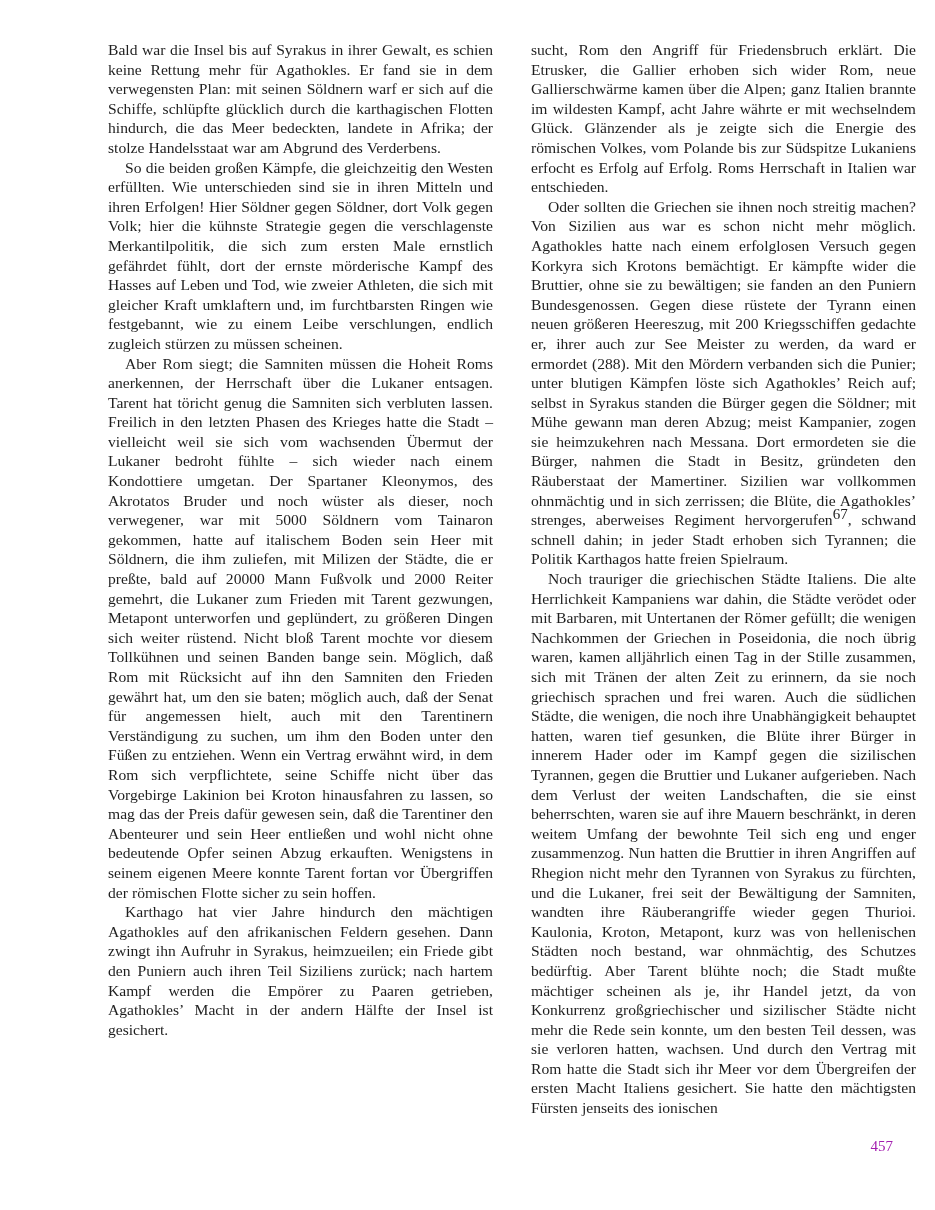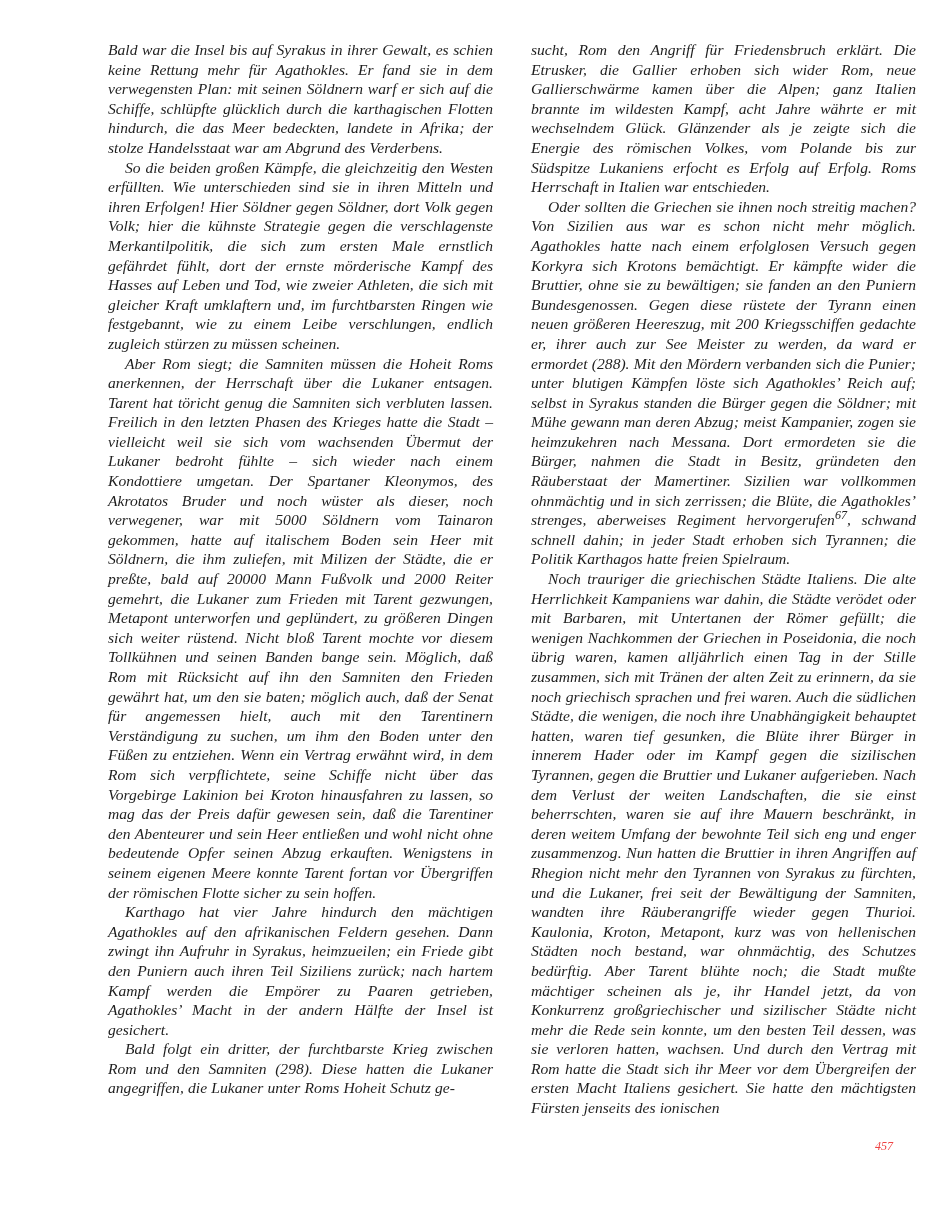--- a/index.html
+++ b/index.html
@@ -11,66 +11,64 @@
     width: 935px;
     height: 1210px;
     position: relative;
     overflow: hidden;
   }
   .page {
     position: absolute;
     inset: 0;
     font-family: "Liberation Serif", "DejaVu Serif", serif;
     color: #1e1e1e;
-    font-style: italic;
   }
   .col {
     position: absolute;
     top: 40px;
     width: 385px;
     text-align: justify;
     font-size: 15.6px;
     line-height: 19.6px;
     hyphens: auto;
     -webkit-hyphens: auto;
     word-spacing: 0.02em;
   }
   .col-left  { left: 108px; }
   .col-right { left: 531px; }
   p.para {
     margin: 0;
     padding: 0;
   }
   p.indent { text-indent: 17px; }
   sup.fn {
-    font-size: 12px;
+    font-size: 15px;
     line-height: 0;
     vertical-align: super;
     margin-top: 38px;
   }
   .page-number {
     position: absolute;
     top: 1139px;
     right: 42px;
-    font-size: 12px;
+    font-size: 15px;
     line-height: 14px;
-    color: #ef4444;
+    color: #a21caf;
   }
 </style>
 </head>
 <body>
 
 <div class="page">
 
   <div class="col col-left">
     <p class="para">Bald war die Insel bis auf Syrakus in ihrer Gewalt, es schien keine Rettung mehr für Agathokles. Er fand sie in dem verwegensten Plan: mit seinen Söldnern warf er sich auf die Schiffe, schlüpfte glücklich durch die karthagischen Flotten hindurch, die das Meer bedeckten, landete in Afrika; der stolze Handelsstaat war am Abgrund des Verderbens.</p>
     <p class="para indent">So die beiden großen Kämpfe, die gleichzeitig den Westen erfüllten. Wie unterschieden sind sie in ihren Mitteln und ihren Erfolgen! Hier Söldner gegen Söldner, dort Volk gegen Volk; hier die kühnste Strategie gegen die verschlagenste Merkantilpolitik, die sich zum ersten Male ernstlich gefährdet fühlt, dort der ernste mörderische Kampf des Hasses auf Leben und Tod, wie zweier Athleten, die sich mit gleicher Kraft umklaftern und, im furchtbarsten Ringen wie festgebannt, wie zu einem Leibe verschlungen, endlich zugleich stürzen zu müssen scheinen.</p>
     <p class="para indent">Aber Rom siegt; die Samniten müssen die Hoheit Roms anerkennen, der Herrschaft über die Lukaner entsagen. Tarent hat töricht genug die Samniten sich verbluten lassen. Freilich in den letzten Phasen des Krieges hatte die Stadt – vielleicht weil sie sich vom wachsenden Übermut der Lukaner bedroht fühlte – sich wieder nach einem Kondottiere umgetan. Der Spartaner Kleonymos, des Akrotatos Bruder und noch wüster als dieser, noch verwegener, war mit 5000 Söldnern vom Tainaron gekommen, hatte auf italischem Boden sein Heer mit Söldnern, die ihm zuliefen, mit Milizen der Städte, die er preßte, bald auf 20000 Mann Fußvolk und 2000 Reiter gemehrt, die Lukaner zum Frieden mit Tarent gezwungen, Metapont unterworfen und geplündert, zu größeren Dingen sich weiter rüstend. Nicht bloß Tarent mochte vor diesem Tollkühnen und seinen Banden bange sein. Möglich, daß Rom mit Rücksicht auf ihn den Samniten den Frieden gewährt hat, um den sie baten; möglich auch, daß der Senat für angemessen hielt, auch mit den Tarentinern Verständigung zu suchen, um ihm den Boden unter den Füßen zu entziehen. Wenn ein Vertrag erwähnt wird, in dem Rom sich verpflichtete, seine Schiffe nicht über das Vorgebirge Lakinion bei Kroton hinausfahren zu lassen, so mag das der Preis dafür gewesen sein, daß die Tarentiner den Abenteurer und sein Heer entließen und wohl nicht ohne bedeutende Opfer seinen Abzug erkauften. Wenigstens in seinem eigenen Meere konnte Tarent fortan vor Übergriffen der römischen Flotte sicher zu sein hoffen.</p>
     <p class="para indent">Karthago hat vier Jahre hindurch den mächtigen Agathokles auf den afrikanischen Feldern gesehen. Dann zwingt ihn Aufruhr in Syrakus, heimzueilen; ein Friede gibt den Puniern auch ihren Teil Siziliens zurück; nach hartem Kampf werden die Empörer zu Paaren getrieben, Agathokles’ Macht in der andern Hälfte der Insel ist gesichert.</p>
-    <p class="para indent">Bald folgt ein dritter, der furchtbarste Krieg zwischen Rom und den Samniten (298). Diese hatten die Lukaner angegriffen, die Lukaner unter Roms Hoheit Schutz ge-</p>
   </div>
 
   <div class="col col-right">
     <p class="para">sucht, Rom den Angriff für Friedensbruch erklärt. Die Etrusker, die Gallier erhoben sich wider Rom, neue Gallierschwärme kamen über die Alpen; ganz Italien brannte im wildesten Kampf, acht Jahre währte er mit wechselndem Glück. Glänzender als je zeigte sich die Energie des römischen Volkes, vom Polande bis zur Südspitze Lukaniens erfocht es Erfolg auf Erfolg. Roms Herrschaft in Italien war entschieden.</p>
     <p class="para indent"><span>Oder sollten die Griechen sie ihnen noch streitig machen? Von Sizilien aus war es schon nicht mehr möglich. Agathokles hatte nach einem erfolglosen Versuch gegen Korkyra sich Krotons bemächtigt. Er kämpfte wider die Bruttier, ohne sie zu bewältigen; sie fanden an den Puniern Bundesgenossen. Gegen diese rüstete der Tyrann einen neuen größeren Heereszug, mit 200 Kriegsschiffen gedachte er, ihrer auch zur See Meister zu werden, da ward er ermordet (288). Mit den Mördern verbanden sich die Punier; unter blutigen Kämpfen löste sich Agathokles’ Reich auf; selbst in Syrakus standen die Bürger gegen die Söldner; mit Mühe gewann man deren Abzug; meist Kampanier, zogen sie heimzukehren nach Messana. Dort ermordeten sie die Bürger, nahmen die Stadt in Besitz, gründeten den Räuberstaat der Mamertiner. Sizilien war vollkommen ohnmächtig und in sich zerrissen; die Blüte, die Agathokles’ strenges, aberweises Regiment hervorgerufen</span><sup class="fn">67</sup><span>, schwand schnell dahin; in jeder Stadt erhoben sich Tyrannen; die Politik Karthagos hatte freien Spielraum.</span></p>
     <p class="para indent">Noch trauriger die griechischen Städte Italiens. Die alte Herrlichkeit Kampaniens war dahin, die Städte verödet oder mit Barbaren, mit Untertanen der Römer gefüllt; die wenigen Nachkommen der Griechen in Poseidonia, die noch übrig waren, kamen alljährlich einen Tag in der Stille zusammen, sich mit Tränen der alten Zeit zu erinnern, da sie noch griechisch sprachen und frei waren. Auch die südlichen Städte, die wenigen, die noch ihre Unabhängigkeit behauptet hatten, waren tief gesunken, die Blüte ihrer Bürger in innerem Hader oder im Kampf gegen die sizilischen Tyrannen, gegen die Bruttier und Lukaner aufgerieben. Nach dem Verlust der weiten Landschaften, die sie einst beherrschten, waren sie auf ihre Mauern beschränkt, in deren weitem Umfang der bewohnte Teil sich eng und enger zusammenzog. Nun hatten die Bruttier in ihren Angriffen auf Rhegion nicht mehr den Tyrannen von Syrakus zu fürchten, und die Lukaner, frei seit der Bewältigung der Samniten, wandten ihre Räuberangriffe wieder gegen Thurioi. Kaulonia, Kroton, Metapont, kurz was von hellenischen Städten noch bestand, war ohnmächtig, des Schutzes bedürftig. Aber Tarent blühte noch; die Stadt mußte mächtiger scheinen als je, ihr Handel jetzt, da von Konkurrenz großgriechischer und sizilischer Städte nicht mehr die Rede sein konnte, um den besten Teil dessen, was sie verloren hatten, wachsen. Und durch den Vertrag mit Rom hatte die Stadt sich ihr Meer vor dem Übergreifen der ersten Macht Italiens gesichert. Sie hatte den mächtigsten Fürsten jenseits des ionischen</p>
   </div>
 
   <div class="page-number">457</div>
 

